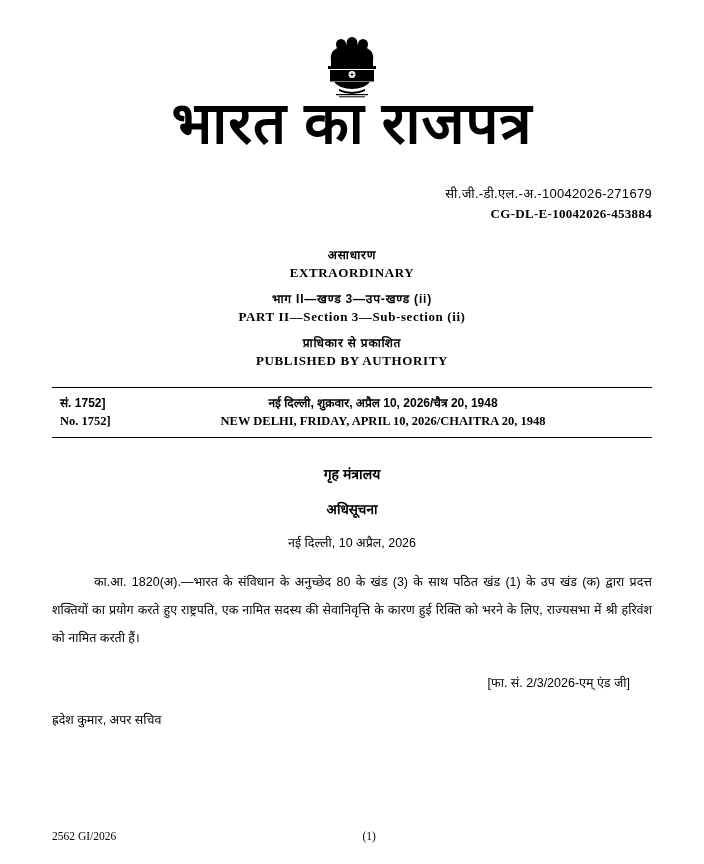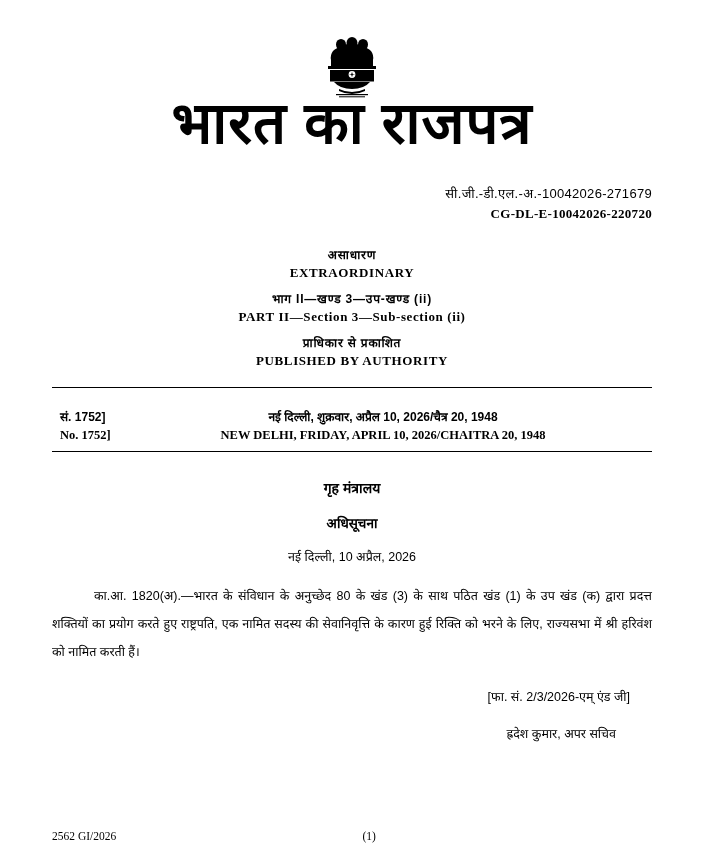--- a/index.html
+++ b/index.html
@@ -94,21 +94,21 @@
     margin-top: 2px;
     margin-bottom: 9px;
   }
   .cls-en.last { margin-bottom: 0; }
 
   
   .issue-block {
     margin-top: 18px;
     border-top: 1.5px solid #000;
     border-bottom: 1.5px solid #000;
-    padding: 20px 0 7px 0;
+    padding: 6px 0 7px 0;
     position: relative;
   }
   .issue-row {
     display: flex;
     align-items: baseline;
     line-height: 18px;
   }
   .issue-no {
     width: 122px;
     flex: 0 0 122px;
@@ -171,21 +171,20 @@
 
   .file-ref {
     margin-top: 22px;
     text-align: right;
     padding-right: 22px;
     font-family: "Liberation Sans", sans-serif;
     font-size: 12.5px;
   }
   .signature {
     margin-top: 20px;
-    text-align: right;
     padding-right: 36px;
     font-family: "Liberation Sans", sans-serif;
     font-size: 12.5px;
   }
 
   
   .footer {
     position: absolute;
     left: 52px;
     right: 42px;
@@ -238,21 +237,21 @@
           <rect x="13" y="60" width="32" height="1.2"></rect>
           <rect x="16" y="62.3" width="26" height="1"></rect>
         </g>
       </svg>
     </div>
     <div class="hindi-title">भारत का राजपत्र</div>
   </div>
 
   <div class="codes">
     <div class="code-hi">सी.जी.-डी.एल.-अ.-10042026-271679</div>
-    <div class="code-en">CG-DL-E-10042026-220720</div>
+    <div class="code-en">CG-DL-E-10042026-453884</div>
   </div>
 
   <div class="classification">
     <div class="cls-hi">असाधारण</div>
     <div class="cls-en">EXTRAORDINARY</div>
     <div class="cls-hi">भाग II—खण्ड 3—उप-खण्ड (ii)</div>
     <div class="cls-en">PART II—Section 3—Sub-section (ii)</div>
     <div class="cls-hi">प्राधिकार से प्रकाशित</div>
     <div class="cls-en last">PUBLISHED BY AUTHORITY</div>
   </div>

